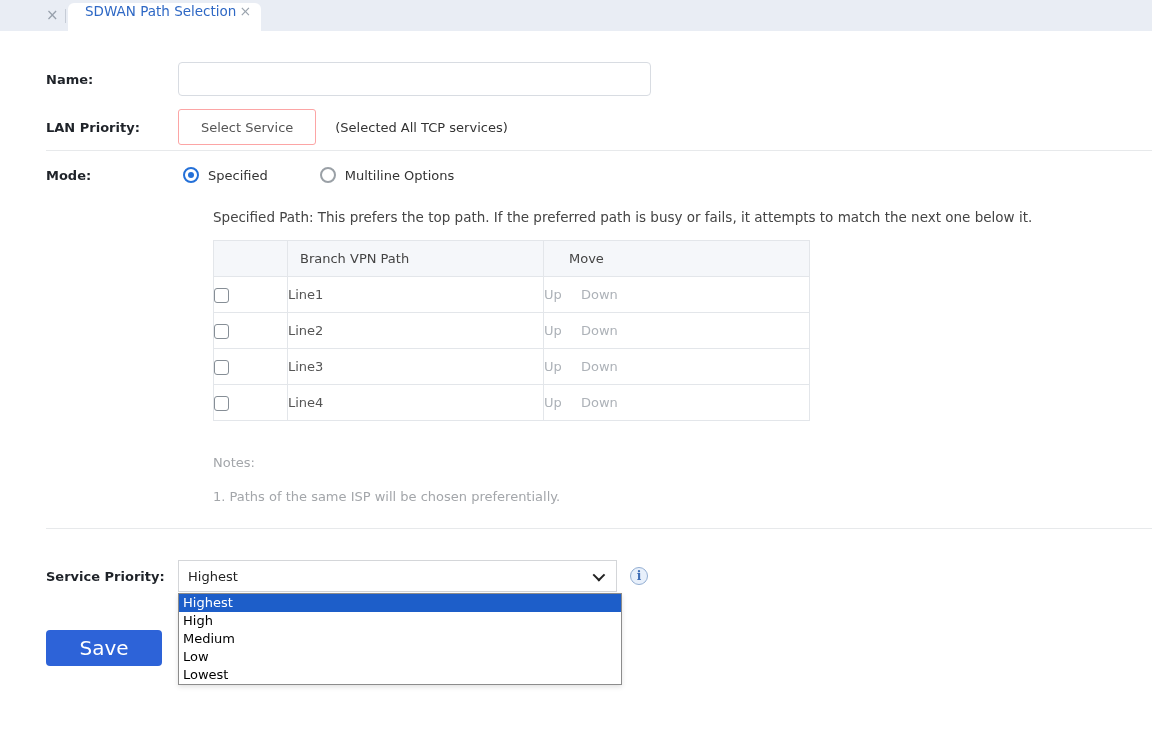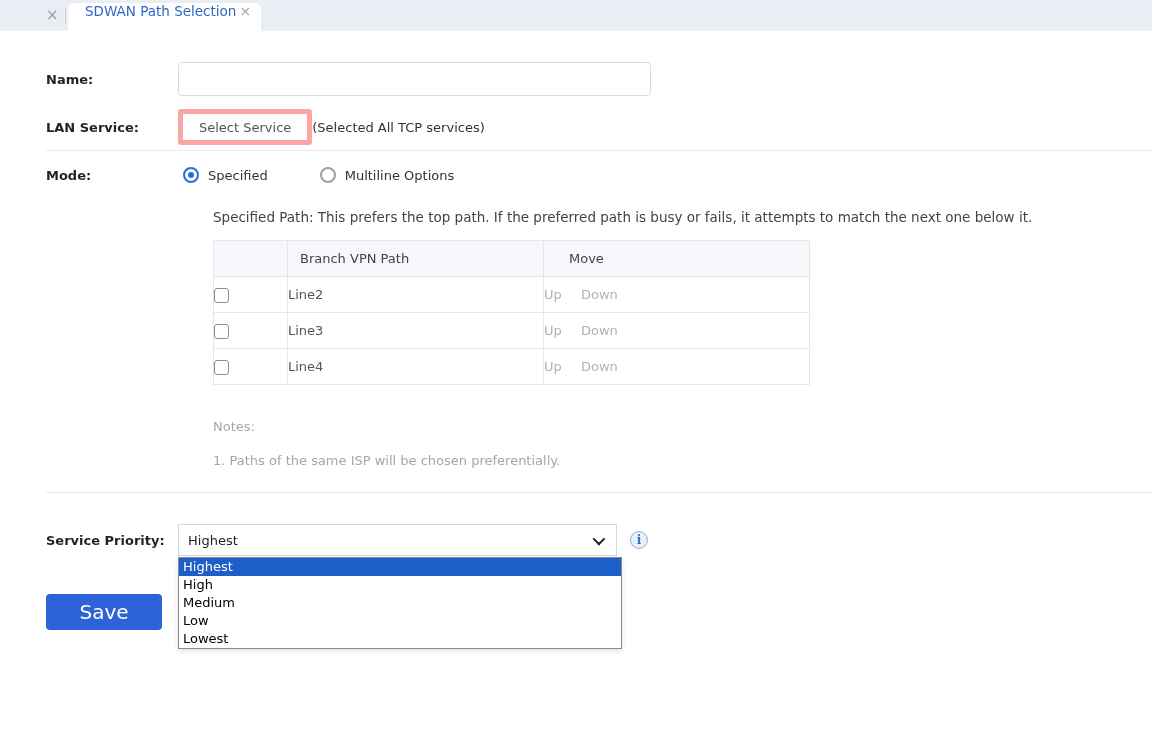--- a/index.html
+++ b/index.html
@@ -18,23 +18,23 @@
 
   
   .content { padding:31px 0 0 46px; }
   .frow { display:flex; align-items:center; }
   .flabel { width:132px; flex-shrink:0; font-weight:bold; color:#1f2329; }
 
   .name-input { width:473px; height:34px; border:1px solid #d8dce2; border-radius:4px;
     padding:0 10px; font:inherit; color:#333; outline:none; }
   .row-name { margin-bottom:13px; }
 
-  .btn-select { height:36px; padding:0 16px; background:#fff; border:5px solid #fca5a5;
+  .btn-select { height:36px; padding:0 22px; background:#fff; border:1px solid #fca5a5;
     border-radius:3px; font:inherit; color:#555; cursor:pointer; }
-  .lan-note { color:#333; }
+  .lan-note { margin-left:19px; color:#333; }
 
   .divider { height:1px; background:#e7e9eb; margin-top:5px; margin-left:0; width:1106px; }
   .divider2 { height:1px; background:#e7e9eb; margin-top:20px; width:1106px; }
 
   .row-mode { margin-top:9px; height:30px; }
   .radio-group { display:flex; align-items:center; padding-left:5px; }
   .radio { width:16px; height:16px; border-radius:50%; border:2px solid #9aa0a6;
     background:#fff; position:relative; flex-shrink:0; cursor:pointer; }
   .radio.checked { border-color:#2470d8; }
   .radio.checked::after { content:""; position:absolute; left:3px; top:3px; width:6px;
@@ -98,21 +98,21 @@
 </div>
 
 <div class="content">
 
   <div class="frow row-name">
     <div class="flabel">Name:</div>
     <input class="name-input" type="text" value="" style="">
   </div>
 
   <div class="frow">
-    <div class="flabel">LAN Service:</div>
+    <div class="flabel">LAN Priority:</div>
     <button class="btn-select">Select Service</button>
     <span class="lan-note">(Selected All TCP services)</span>
   </div>
 
   <div class="divider"></div>
 
   <div class="frow row-mode">
     <div class="flabel">Mode:</div>
     <div class="radio-group">
       <div class="radio-item">
@@ -132,20 +132,28 @@
     <thead>
       <tr>
         <th class="col-check"></th>
         <th class="col-path">Branch VPN Path</th>
         <th class="col-move">Move</th>
       </tr>
     </thead>
     <tbody>
       <tr>
         <td class="col-check"><span class="checkbox"></span></td>
+        <td class="col-path">Line1</td>
+        <td class="col-move">
+          <span class="mv">Up</span>
+          <span class="mv">Down</span>
+        </td>
+      </tr>
+      <tr>
+        <td class="col-check"><span class="checkbox"></span></td>
         <td class="col-path">Line2</td>
         <td class="col-move">
           <span class="mv">Up</span>
           <span class="mv">Down</span>
         </td>
       </tr>
       <tr>
         <td class="col-check"><span class="checkbox"></span></td>
         <td class="col-path">Line3</td>
         <td class="col-move">

